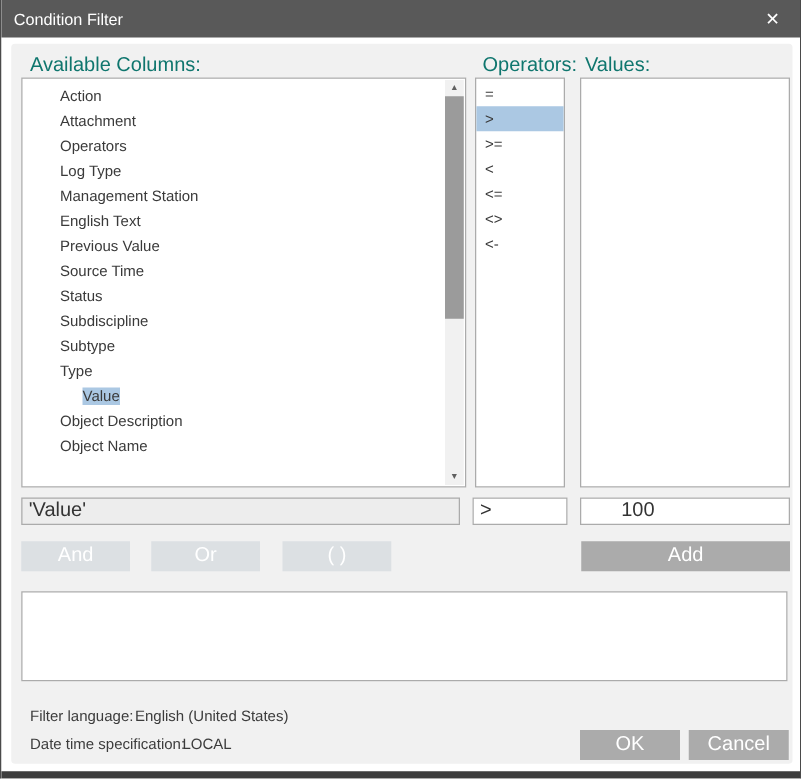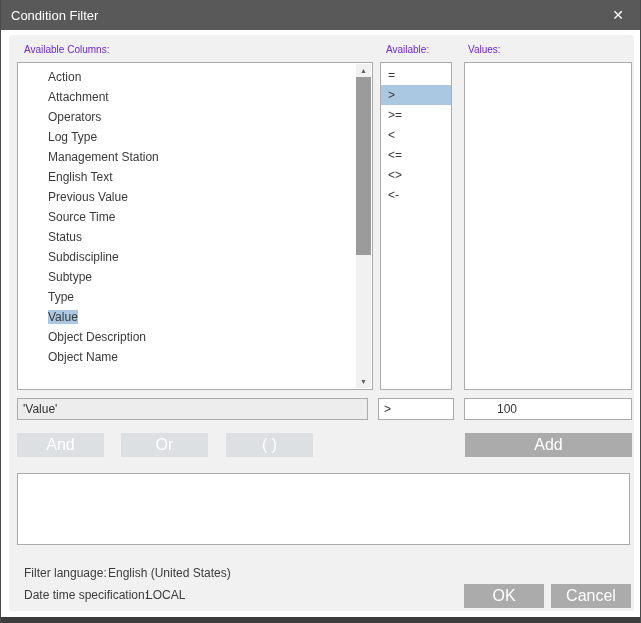--- a/index.html
+++ b/index.html
@@ -14,40 +14,40 @@
   }
   .titlebar .title{font-size:13px;padding-left:10px;flex:1;}
   .titlebar .close{
     width:44px;height:30px;display:flex;align-items:center;justify-content:center;
     font-size:14px;color:#fff;cursor:default;
   }
   .panel{
     position:absolute;left:8px;top:35px;width:625px;height:576px;
     background:var(--panel,#f1f1f1);border-radius:3px;
   }
-  .lbl{position:absolute;font-size:10px;color:#6d28d9;white-space:nowrap;}
+  .lbl{position:absolute;font-size:16px;color:#0f766e;white-space:nowrap;}
   .listbox{position:absolute;background:#fff;border:1px solid #ababab;overflow:hidden;}
   #list-columns{left:8px;top:27px;width:356px;height:328px;}
   #list-operators{left:371px;top:27px;width:72px;height:328px;}
   #list-values{left:455px;top:27px;width:168px;height:328px;}
   .items-col{position:absolute;left:0;top:4px;right:16px;}
   .li-row{height:20px;line-height:20px;padding-left:30px;font-size:12px;color:#3a3a3a;white-space:nowrap;}
-  .li-row .sel-inline{background:var(--selection,#abc8e3);}
+  .li-row .sel-inline{background:var(--selection,#abc8e3);margin-left:18px;}
   .items-op{position:absolute;left:0;top:2px;right:0;}
   .op-row{height:20px;line-height:20px;padding-left:7px;font-size:12px;color:#3a3a3a;}
   .op-row.sel-row{background:var(--selection,#abc8e3);}
   .scrollbar{
     position:absolute;top:1px;right:1px;bottom:1px;width:15px;background:#f1f1f1;
   }
   .scroll-arrow{height:13px;display:flex;align-items:center;justify-content:center;
     font-size:7px;color:#606060;}
   .scroll-arrow.down{position:absolute;bottom:0;left:0;right:0;}
   .scroll-thumb{position:absolute;top:13px;left:0;width:15px;height:178px;background:#9b9b9b;}
   .field{
-    position:absolute;height:22px;border:1px solid #ababab;font-size:12px;color:#333;
+    position:absolute;height:22px;border:1px solid #ababab;font-size:16px;color:#333;
     padding:0 5px;background:#fff;outline:none;
   }
   #field-column{left:8px;top:363px;width:351px;background:#ededed;}
   #field-operator{left:369px;top:363px;width:76px;}
   #field-value{left:455px;top:363px;width:168px;padding-left:32px;}
   .btn{
     position:absolute;height:24px;border:none;color:#ffffff;font-size:16px;
     display:flex;align-items:center;justify-content:center;cursor:default;
   }
   .btn.disabled{background:var(--disabled-button,#dce0e3);}
@@ -71,21 +71,21 @@
 <div class="window">
 
   <div class="titlebar">
     <div class="title">Condition Filter</div>
     <div class="close">✕</div>
   </div>
 
   <div class="panel">
 
     <div class="lbl" style="left:15px;top:9px;">Available Columns:</div>
-    <div class="lbl" style="left:377px;top:9px;">Available:</div>
+    <div class="lbl" style="left:377px;top:9px;">Operators:</div>
     <div class="lbl" style="left:459px;top:9px;">Values:</div>
 
     <div class="listbox" id="list-columns">
       <div class="items-col">
           <div class="li-row"><span>Action</span></div>
           <div class="li-row"><span>Attachment</span></div>
           <div class="li-row"><span>Operators</span></div>
           <div class="li-row"><span>Log Type</span></div>
           <div class="li-row"><span>Management Station</span></div>
           <div class="li-row"><span>English Text</span></div>

